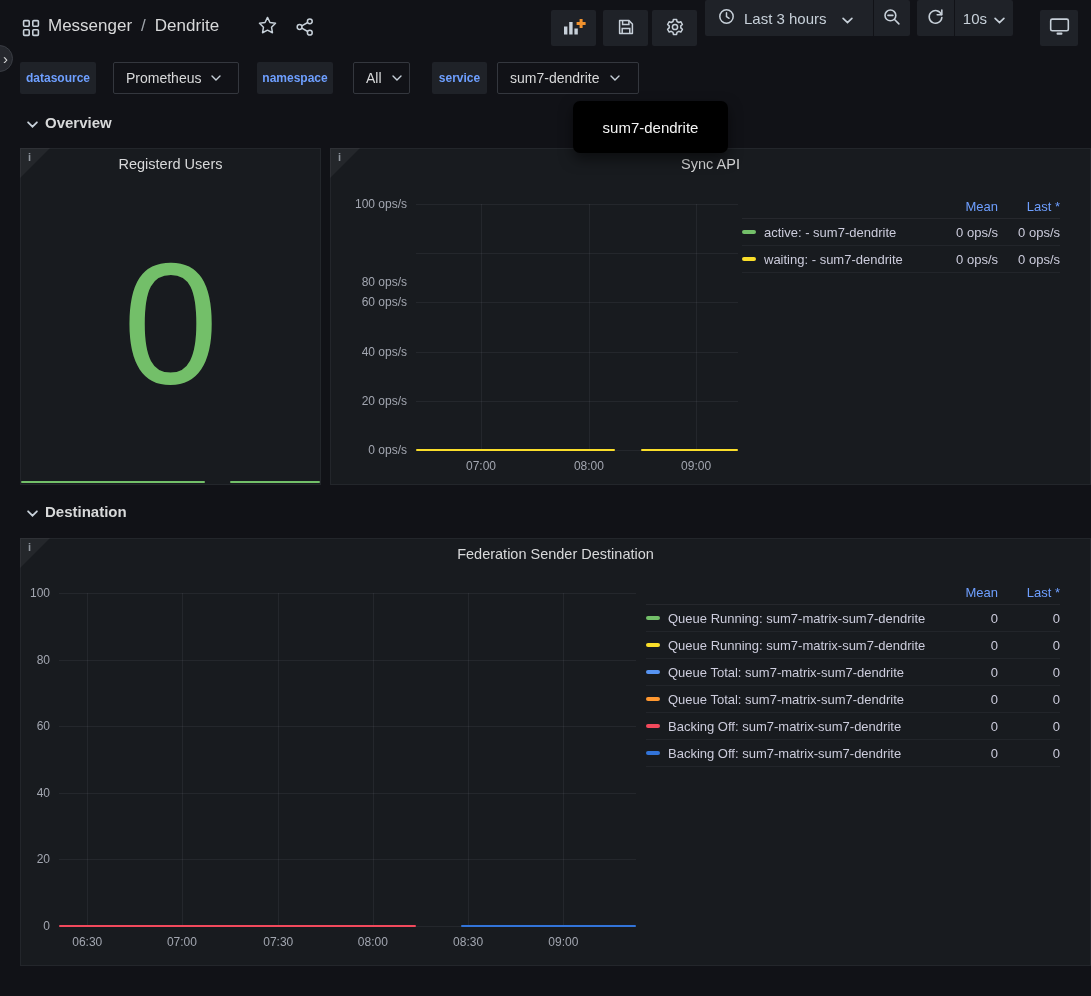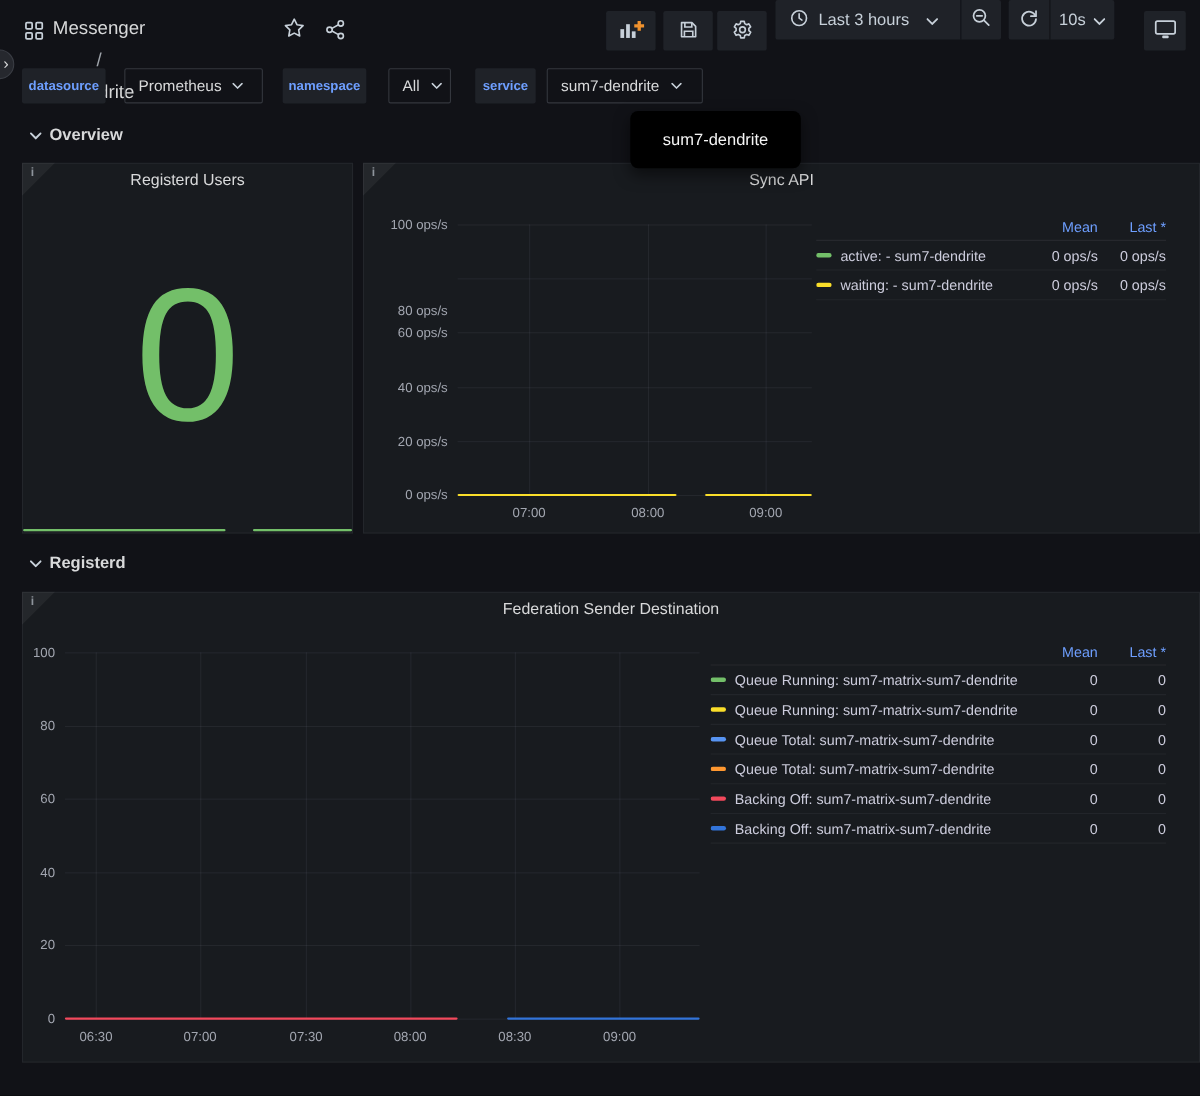--- a/index.html
+++ b/index.html
@@ -12,21 +12,21 @@
 
   
   .icon-btn { background:none; border:none; cursor:pointer; display:inline-flex; align-items:center; justify-content:center; color:#c7d0d9; }
   #menu-open {
     position:absolute; left:-14px; top:45px; width:27px; height:27px; border-radius:50%;
     background:#26282e; border:1px solid #3a3d44; color:#d8d9da; z-index:40;
     display:flex; align-items:center; justify-content:flex-end; padding-right:4px;
     font-size:15px; line-height:1; cursor:pointer;
   }
   .apps { position:absolute; left:21px; top:18px; }
-  .crumb { position:absolute; left:48px; top:16px; display:flex; gap:9px; font-size:17px; color:#d8d9da; align-items:center;flex-direction:column; }
+  .crumb { position:absolute; left:48px; top:16px; display:flex; gap:9px; font-size:17px; color:#d8d9da; align-items:center; }
   .crumb .seg-link { cursor:pointer; }
   .crumb .sep { color:#9fa4ab; }
   .star { position:absolute; left:257px; top:15px; }
   .share { position:absolute; left:295px; top:17px; }
 
   .tb-btn {
     position:absolute; top:10px; height:36px; background:#1f2228; border:none; border-radius:2px;
     color:#c7d0d9; display:flex; align-items:center; justify-content:center; cursor:pointer;
   }
   .tb-group { position:absolute; top:0; height:36px; background:#1f2228; border-radius:2px; display:flex; align-items:stretch; }
@@ -321,21 +321,21 @@
           <div class="lg-val">0 ops/s</div>
           <div class="lg-val last">0 ops/s</div>
         </div>
       </div>
   </section>
 
   <div class="section-h" style="top:503px">
     <span><svg width="11" height="7" viewBox="0 0 10 6">
           <path d="M1 1l4 4 4-4" fill="none" stroke="#c7d0d9" stroke-width="1.6" stroke-linecap="round"></path>
         </svg></span>
-    <span>Registerd</span>
+    <span>Destination</span>
   </div>
 
   <section class="panel" style="left:20px;top:538px;width:1071px;height:428px">
     <span class="info-corner"></span>
     <span class="info-i">i</span>
     <div class="panel-title">Federation Sender Destination</div>
     <div class="plot" style="left:38px;top:54px;width:577px;height:333px">
         <div class="gl h" style="top: 0%;"></div>
         <div class="yl" style="top: 0%;">100</div>
         <div class="gl h" style="top: 20%;"></div>

